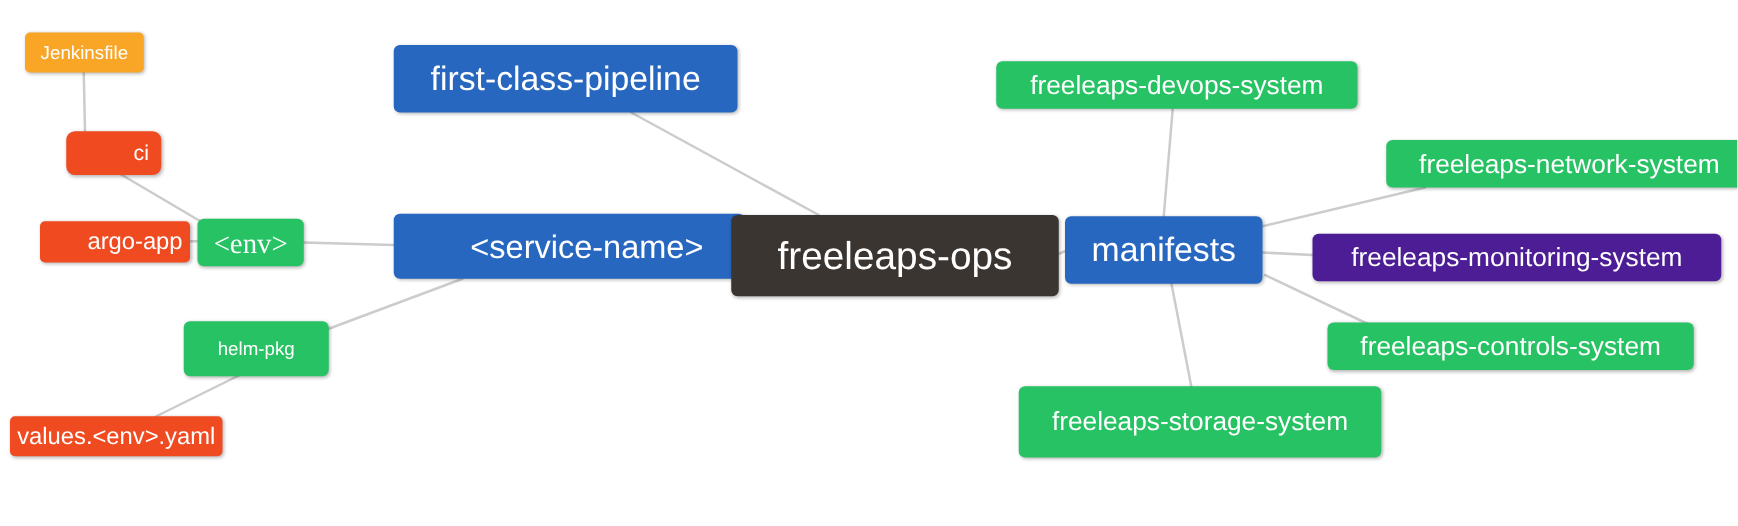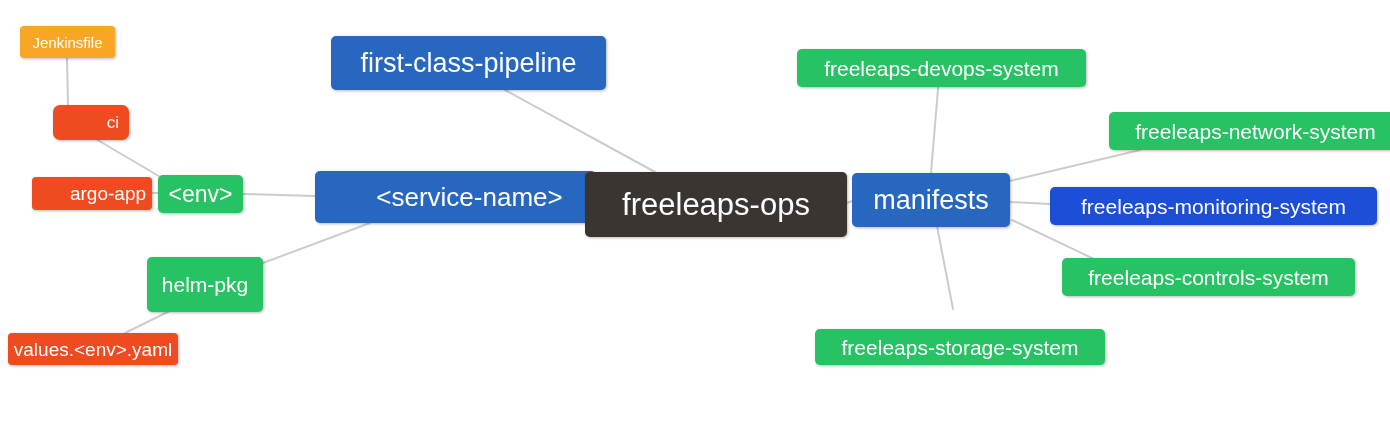--- a/index.html
+++ b/index.html
@@ -32,31 +32,31 @@
     white-space: nowrap;
     box-shadow: 1px 1px 3px rgba(0,0,0,0.28);
     cursor: pointer;
     line-height: 1;
   }
   
   .n-jenkinsfile { left: 20px;  top: 26px;  width: 95px;  height: 32px; font-size: 15px; border-radius: 4px; }
   .n-ci          { left: 53px;  top: 105px; width: 32px;  height: 35px; font-size: 17px; border-radius: 7px; }
   .n-argo        { left: 32px;  top: 177px; width: 88px;  height: 33px; font-size: 19px; border-radius: 4px; }
   .n-env         { left: 158px; top: 175px; width: 85px;  height: 38px; font-size: 23px; }
-  .n-helm        { left: 147px; top: 257px; width: 116px; height: 55px; font-size: 21px; }
+  .n-helm        { left: 147px; top: 257px; width: 116px; height: 44px; font-size: 15px; }
   .n-values      { left: 8px;   top: 333px; width: 170px; height: 32px; font-size: 19px; border-radius: 4px; }
   .n-pipeline    { left: 315px; top: 36px;  width: 275px; height: 54px; font-size: 27px; }
   .n-service     { left: 315px; top: 171px; width: 253px; height: 52px; font-size: 26px; padding-left: 28px; }
   .n-ops         { left: 585px; top: 172px; width: 262px; height: 65px; font-size: 31px; }
   .n-manifests   { left: 852px; top: 173px; width: 158px; height: 54px; font-size: 27px; }
   .n-devops      { left: 797px; top: 28px;  width: 289px; height: 38px; font-size: 21px; }
   .n-network     { left: 1109px;top: 112px; width: 293px; height: 38px; font-size: 21px; }
   .n-monitoring  { left: 1050px;top: 187px; width: 327px; height: 38px; font-size: 21px; }
   .n-controls    { left: 1062px;top: 258px; width: 293px; height: 38px; font-size: 21px; }
-  .n-storage     { left: 815px; top: 309px; width: 290px; height: 36px; font-size: 21px; margin-top: 20px; }
+  .n-storage     { left: 815px; top: 309px; width: 290px; height: 57px; font-size: 21px; }
 </style>
 </head>
 <body>
 
 <div id="canvas">
 
   <svg id="edge-layer" viewBox="0 0 1390 421" xmlns="http://www.w3.org/2000/svg">
     <line x1="67" y1="58" x2="68" y2="105"></line>
     <line x1="84" y1="132" x2="162" y2="178"></line>
     <line x1="120" y1="193" x2="158" y2="193"></line>
@@ -69,26 +69,26 @@
     <line x1="940" y1="65" x2="931" y2="173"></line>
     <line x1="1010" y1="181" x2="1140" y2="150"></line>
     <line x1="1010" y1="202" x2="1050" y2="204"></line>
     <line x1="1012" y1="220" x2="1094" y2="259"></line>
     <line x1="937" y1="226" x2="953" y2="309"></line>
   </svg>
 
   <div class="node n-jenkinsfile" style="background: rgb(249, 165, 38);">Jenkinsfile</div>
   <div class="node n-ci" style="background: rgb(240, 74, 33); padding-left: 44px;">ci</div>
   <div class="node n-argo" style="background: rgb(240, 74, 33); padding-left: 32px;">argo-app</div>
-  <div class="node n-env" style="background: rgb(39, 194, 100);">&lt;env&gt;</div>
+  <div class="node n-env" style="background: rgb(39, 194, 100); font-family: Liberation Serif, serif;">&lt;env&gt;</div>
   <div class="node n-helm" style="background: rgb(39, 194, 100);">helm-pkg</div>
   <div class="node n-values" style="background: rgb(240, 74, 33);">values.&lt;env&gt;.yaml</div>
-  <div class="node n-pipeline" style="background: rgb(39, 103, 191); margin-left: 16px;">first-class-pipeline</div>
+  <div class="node n-pipeline" style="background: rgb(39, 103, 191);">first-class-pipeline</div>
   <div class="node n-service" style="background: rgb(39, 103, 191);">&lt;service-name&gt;</div>
   <div class="node n-ops" style="background: rgb(59, 53, 49);">freeleaps-ops</div>
   <div class="node n-manifests" style="background: rgb(39, 103, 191);">manifests</div>
   <div class="node n-devops" style="background: rgb(39, 194, 100); margin-top: 21px;">freeleaps-devops-system</div>
   <div class="node n-network" style="background: rgb(39, 194, 100);">freeleaps-network-system</div>
-  <div class="node n-monitoring" style="background: #1d4ed8;">freeleaps-monitoring-system</div>
+  <div class="node n-monitoring" style="background: #4c1d95;">freeleaps-monitoring-system</div>
   <div class="node n-controls" style="background: rgb(39, 194, 100);">freeleaps-controls-system</div>
   <div class="node n-storage" style="background: rgb(39, 194, 100);">freeleaps-storage-system</div>
 
 </div>
 
 </body></html>

